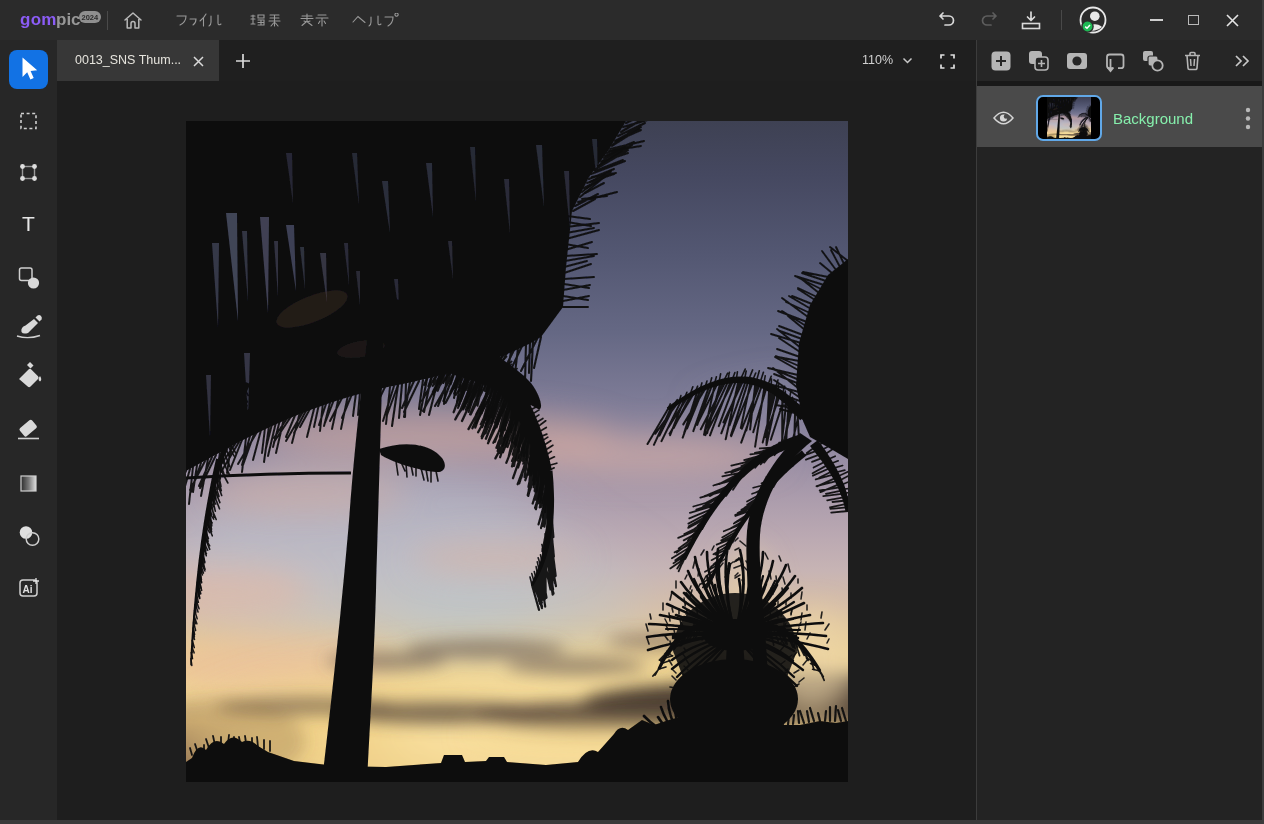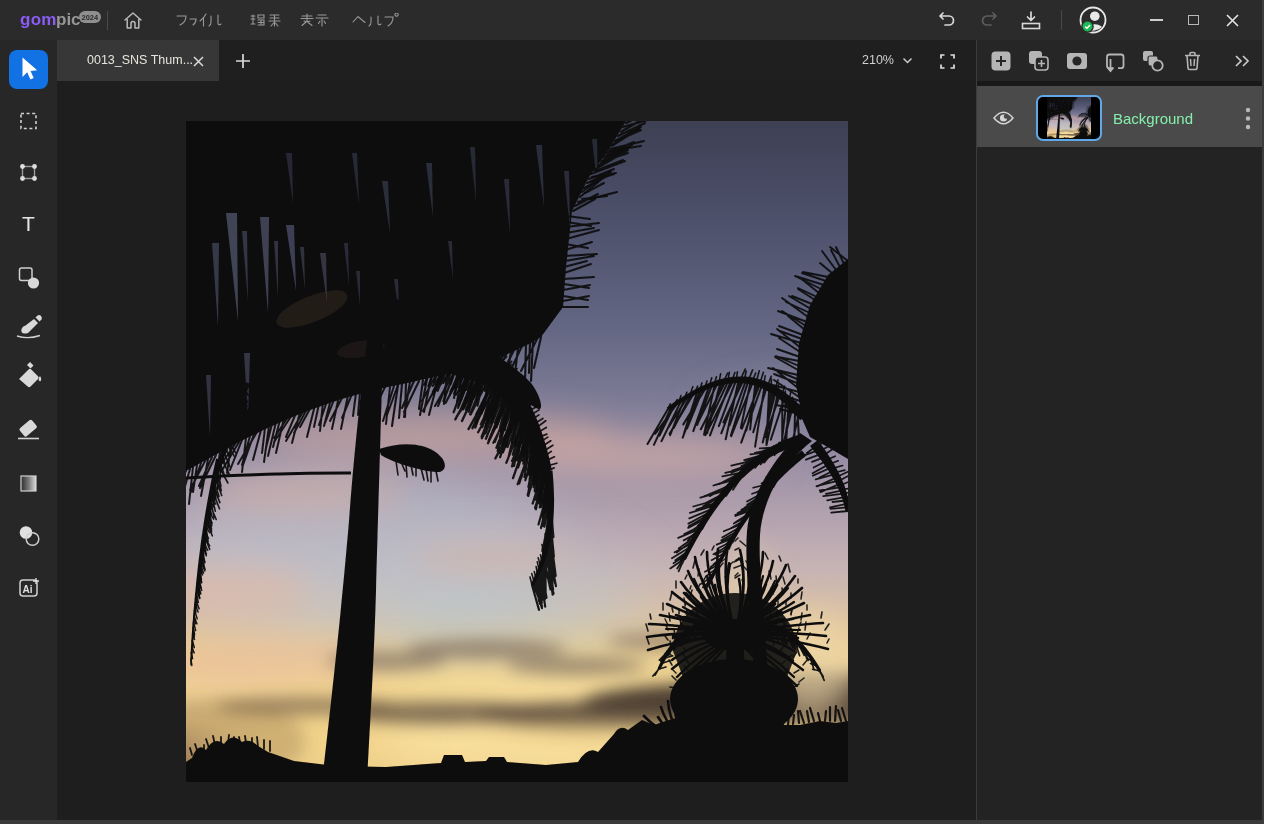--- a/index.html
+++ b/index.html
@@ -232,28 +232,28 @@
 </svg>
 <div class="abs" style="left:1150px;top:19px;width:13px;height:2px;background:#cfcfcf"></div>
 <div class="abs" style="left:1188px;top:15px;width:11px;height:10px;border:1.4px solid #b9b9b9"></div>
 <svg class="abs" style="left:1226px;top:14px" width="13" height="13" viewBox="0 0 13 13">
     <path d="M1,1 L12,12 M12,1 L1,12" stroke="#e4e4e4" stroke-width="1.6"></path>
   </svg>
 
 
 <div class="abs" style="left:57px;top:40px;width:1207px;height:41px;background:#1f1f1f"></div>
 <div class="abs" style="left:57px;top:40px;width:162px;height:41px;background:#373737"></div>
-<div class="abs" style="left:87px;top:53px;font-size:12.5px;color:#e6e4dd">0013_SNS Thum...</div>
+<div class="abs" style="left:75px;top:53px;font-size:12.5px;color:#e6e4dd">0013_SNS Thum...</div>
 <svg class="abs" style="left:193px;top:56px" width="11" height="11" viewBox="0 0 11 11">
     <path d="M1,1 L10,10 M10,1 L1,10" stroke="#dadada" stroke-width="1.5"></path>
   </svg>
 <svg class="abs" style="left:236px;top:54px" width="14" height="14" viewBox="0 0 14 14">
     <path d="M7,0 V14 M0,7 H14" stroke="#dadada" stroke-width="1.7"></path>
   </svg>
-<div class="abs" style="left:862px;top:53px;font-size:12.5px;color:#d0d0d0">210%</div>
+<div class="abs" style="left:862px;top:53px;font-size:12.5px;color:#d0d0d0">110%</div>
 <svg class="abs" style="left:902px;top:57px" width="11" height="8" viewBox="0 0 11 8">
     <path d="M1.5,1.5 L5.5,5.5 L9.5,1.5" stroke="#c9c9c9" stroke-width="1.5" fill="none"></path>
   </svg>
 <svg class="abs" style="left:940px;top:54px" width="15" height="15" viewBox="0 0 15 15">
     <path d="M1,4.5 V1 H4.5 M10.5,1 H14 V4.5 M14,10.5 V14 H10.5 M4.5,14 H1 V10.5" stroke="#e0e0e0" stroke-width="1.7" fill="none"></path>
   </svg>
 
 
 <div class="abs" style="left:977px;top:40px;width:287px;height:41px;background:#262626"></div>
 <div class="abs" style="left:976px;top:40px;width:1px;height:781px;background:#3c3c3c"></div>

